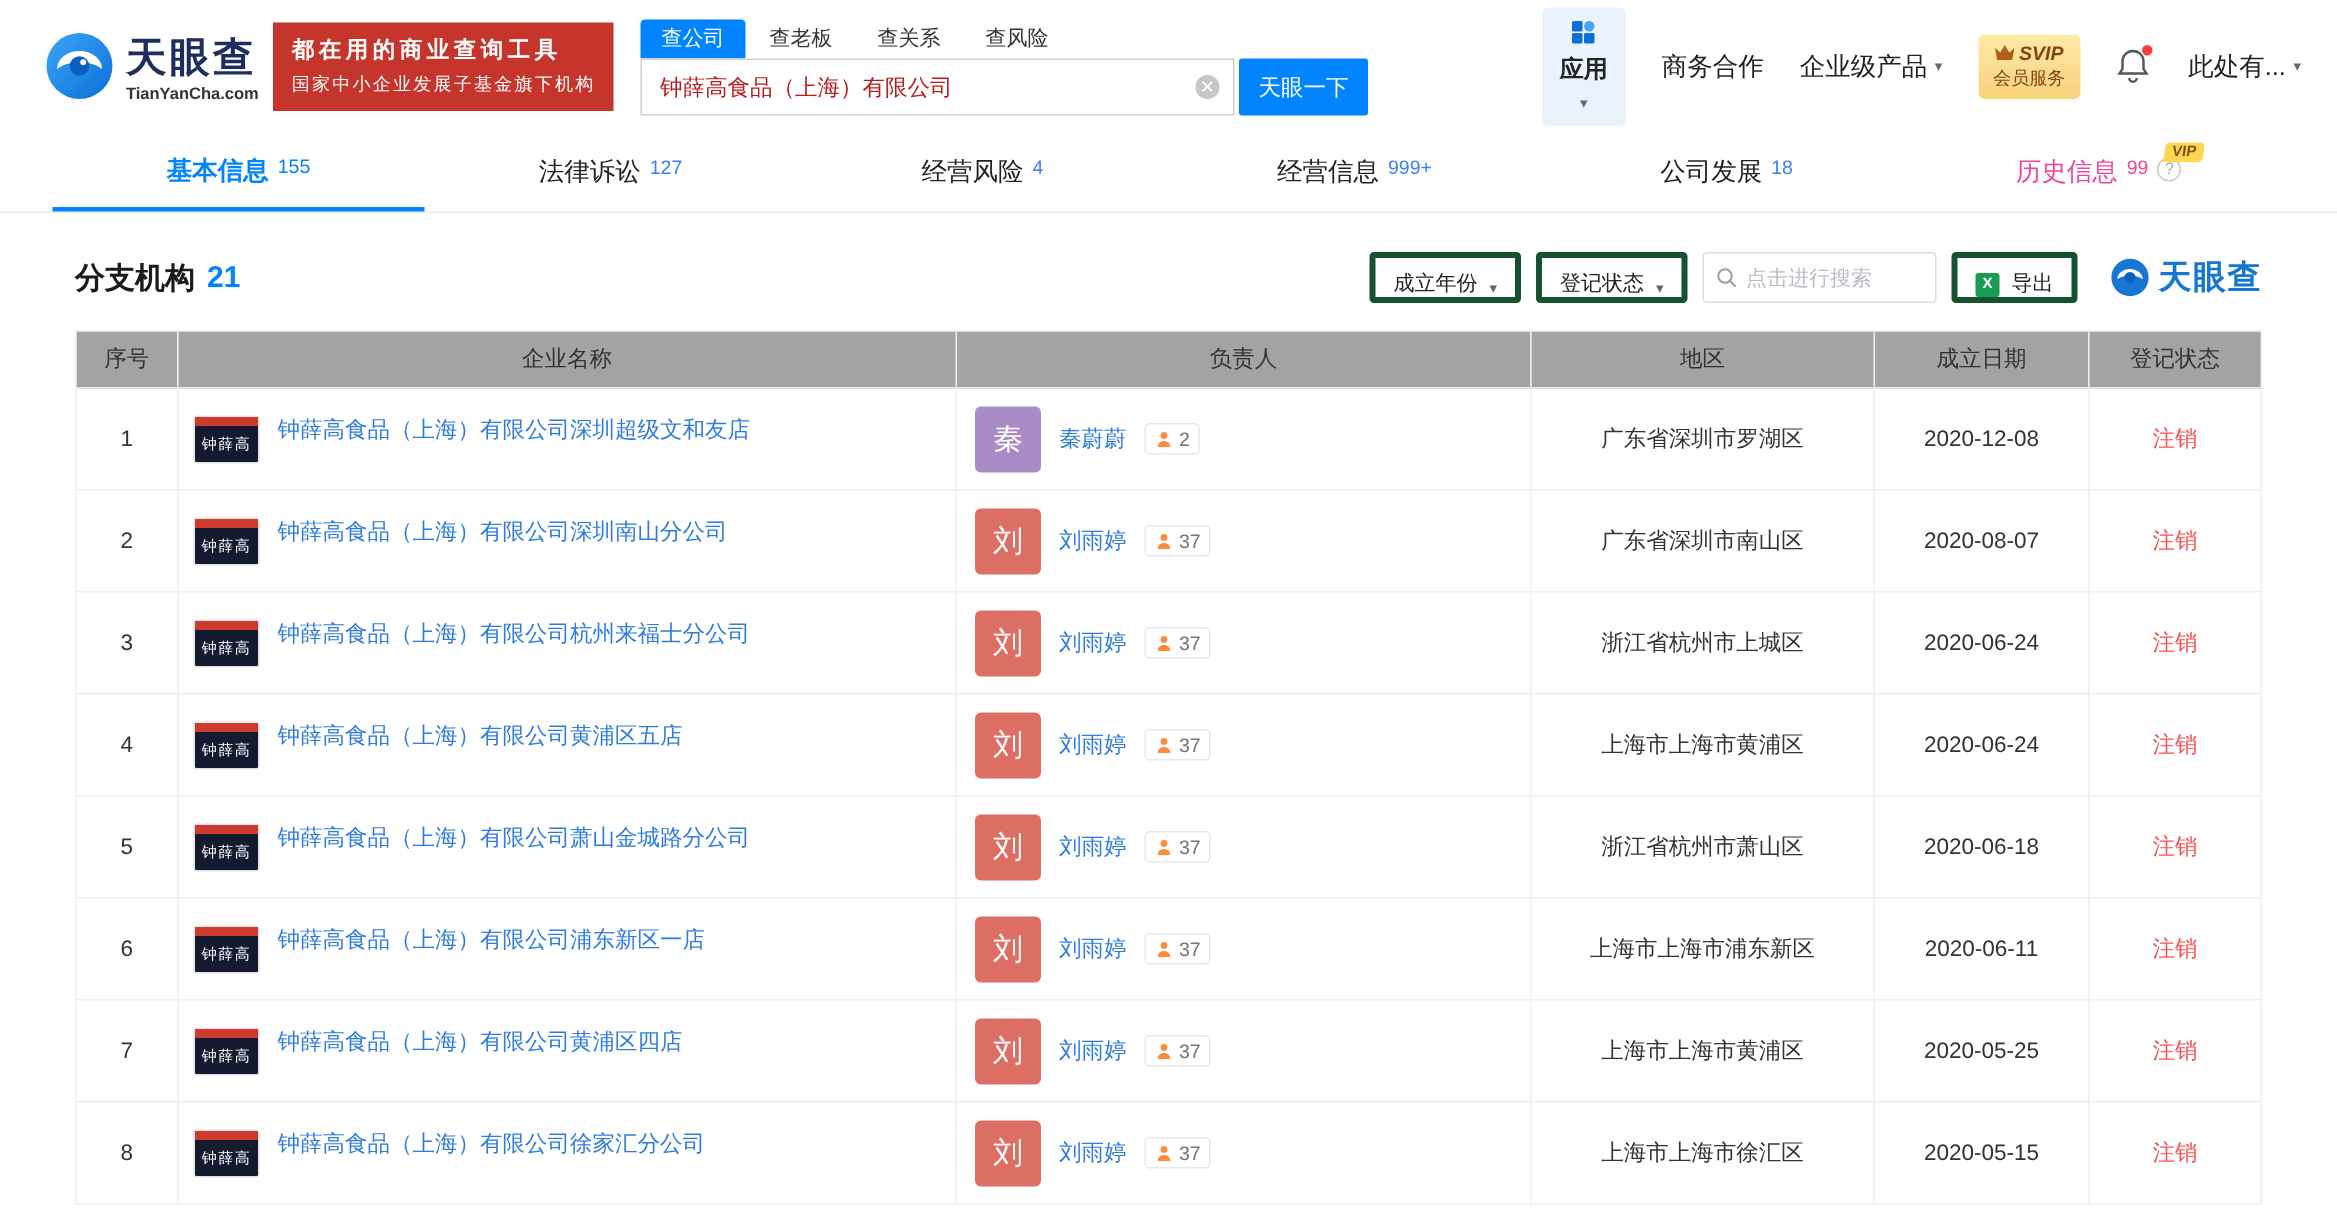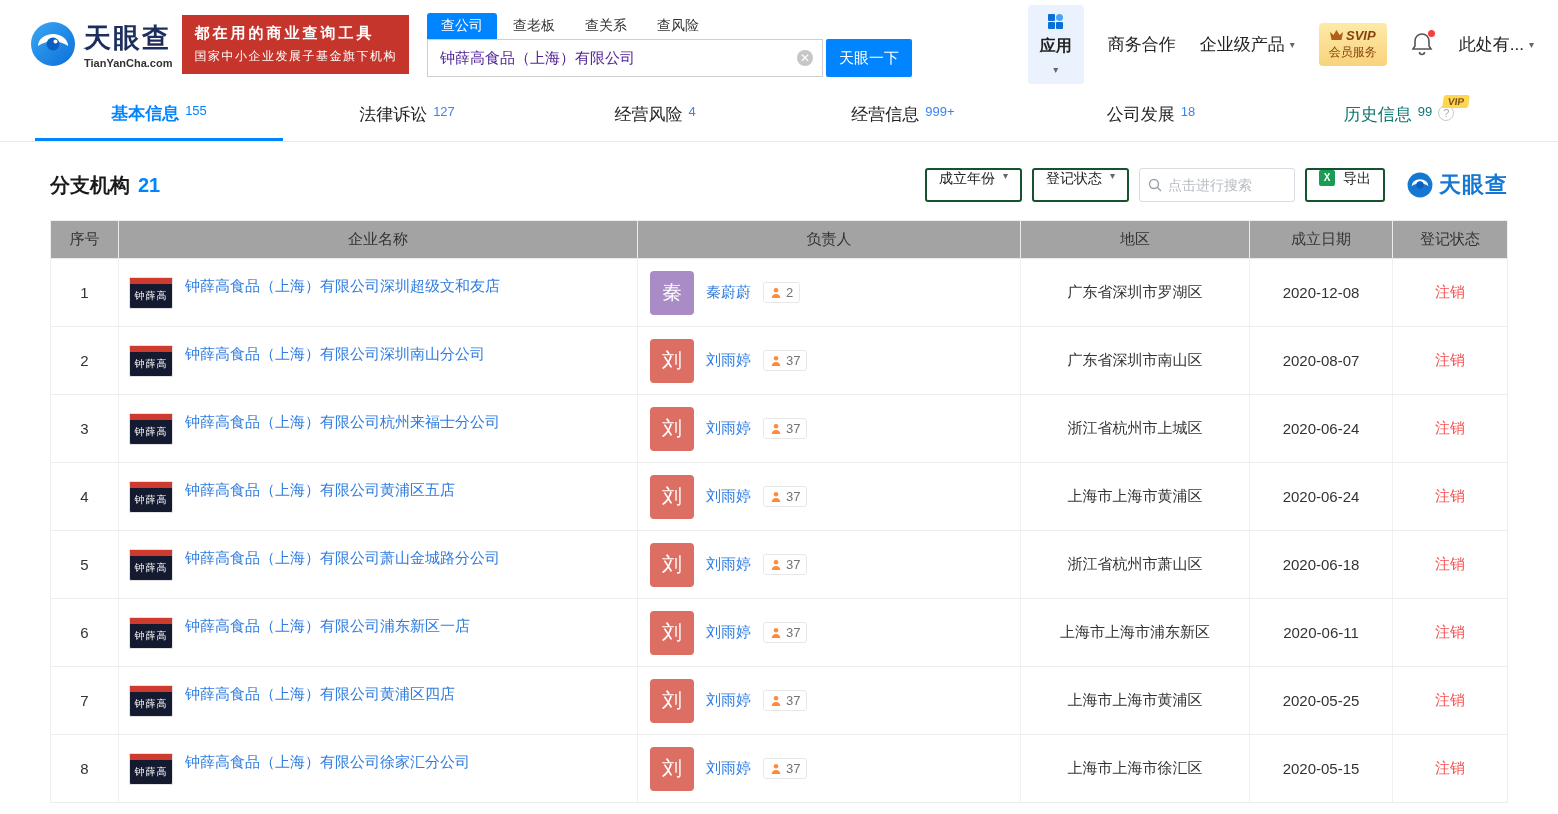--- a/index.html
+++ b/index.html
@@ -16,21 +16,21 @@
   .promo { background:#c5352c; color:#fff; padding:9px 12px; margin-left:10px; }
   .promo .p1 { font-size:15px; font-weight:bold; letter-spacing:3px; }
   .promo .p2 { font-size:12px; letter-spacing:1.5px; margin-top:5px; }
   .search-area { margin-left:18px; }
   .search-tabs { display:flex; align-items:flex-end; gap:2px; height:28px; }
   .s-tab { font-size:14px; color:#333; padding:4px 14px; cursor:pointer; }
   .s-tab.active { background:#0084ff; color:#fff; border-radius:3px 3px 0 0; }
   .search-row { display:flex; align-items:center; }
   .inp-wrap { position:relative; }
   .inp-wrap input { width:396px; height:38px; border:1px solid #cfcfcf; padding:0 34px 0 12px;
-    font-size:15px; color:#4c1d95; outline:none; }
+    font-size:15px; color:#b91c1c; outline:none; }
   .clear-ic { position:absolute; right:10px; top:11px; width:16px; height:16px; border-radius:50%;
     background:#c6c6c6; color:#fff; font-size:12px; line-height:16px; text-align:center; cursor:pointer; }
   .go-btn { width:86px; height:38px; background:#0084ff; color:#fff; border:none; font-size:15px;
     margin-left:3px; cursor:pointer; border-radius:2px; }
   .hnav { margin-left:auto; display:flex; align-items:center; gap:24px; }
   .apps { display:flex; align-items:center; gap:7px; background:#e9f2fd; border-radius:4px;
     padding:9px 12px; cursor:pointer;flex-direction:column; }
   .apps .lbl { font-size:16px; font-weight:bold; color:#222; }
   .grid-ic { width:15px; height:15px; display:grid; grid-template-columns:7px 7px; grid-gap:1px; }
   .grid-ic span { width:7px; height:7px; background:#0b6fd8; border-radius:1px; }
@@ -45,33 +45,33 @@
   .bell .dot { position:absolute; top:-2px; right:0; width:7px; height:7px; border-radius:50%; background:#f53f3f; }
 
   
   .tabbar { height:54px; display:flex; padding:0 35px; border-bottom:1px solid #e9e9e9; background:#fff; }
   .tab { flex:1; display:flex; align-items:center; justify-content:center; gap:6px; cursor:pointer; position:relative; }
   .tab .t-lbl { font-size:17px; color:#222; }
   .tab .t-cnt { font-size:13px; color:#3b82f6; margin-top:-6px; }
   .tab.active { border-bottom:3px solid #0084ff; }
   .tab.active .t-lbl { color:#0084ff; font-weight:bold; }
   .tab.active .t-cnt { color:#0084ff; }
-  .tab.hist .t-lbl, .tab.hist .t-cnt { color:#0f766e; }
+  .tab.hist .t-lbl, .tab.hist .t-cnt { color:#ec4899; }
   .vip-tag { position:absolute; top:7px; right:54px; background:#ffd652; color:#7a5210;
     font-size:10px; font-weight:bold; padding:1px 5px; border-radius:3px 3px 3px 0; transform:skewX(-8deg); }
   .help-ic { width:16px; height:16px; border:1px solid #c9c9c9; border-radius:50%; color:#aaa;
     font-size:11px; line-height:15px; text-align:center; margin-top:-4px; }
 
   
   .main { padding:0 50px; }
   .sec-head { margin-top:26px; display:flex; align-items:center; }
   .sec-title { font-size:20px; font-weight:bold; color:#1a1a1a; }
   .sec-count { font-size:20px; font-weight:bold; color:#0084ff; margin-left:8px; }
   .ctrls { margin-left:auto; display:flex; align-items:center; gap:10px; }
-  .drop-btn { height:34px; display:flex; align-items:flex-start; gap:8px; border:2px solid #14532d;
+  .drop-btn { height:34px; display:flex; align-items:flex-end; gap:8px; border:4px solid #14532d;
     border-radius:3px; background:#fff; padding:0 12px; font-size:14px; color:#222; cursor:pointer; }
   .mini-search { height:34px; width:156px; border:1px solid #d8dce3; border-radius:3px;
     display:flex; align-items:center; padding:0 8px; gap:6px; background:#fff; cursor:text; }
   .mini-search input { border:none; outline:none; width:110px; font-size:14px; color:#333; }
   .mini-search input::placeholder { color:#b8bcc4; }
   .xls-ic { width:16px; height:16px; background:#1b9c55; border-radius:2px; color:#fff;
     font-size:10px; font-weight:bold; line-height:16px; text-align:center; }
   .wm { display:flex; align-items:center; gap:6px; margin-left:12px; }
   .wm .wm-txt { font-size:22px; font-weight:bold; color:#1677d2; letter-spacing:1px; }
 

